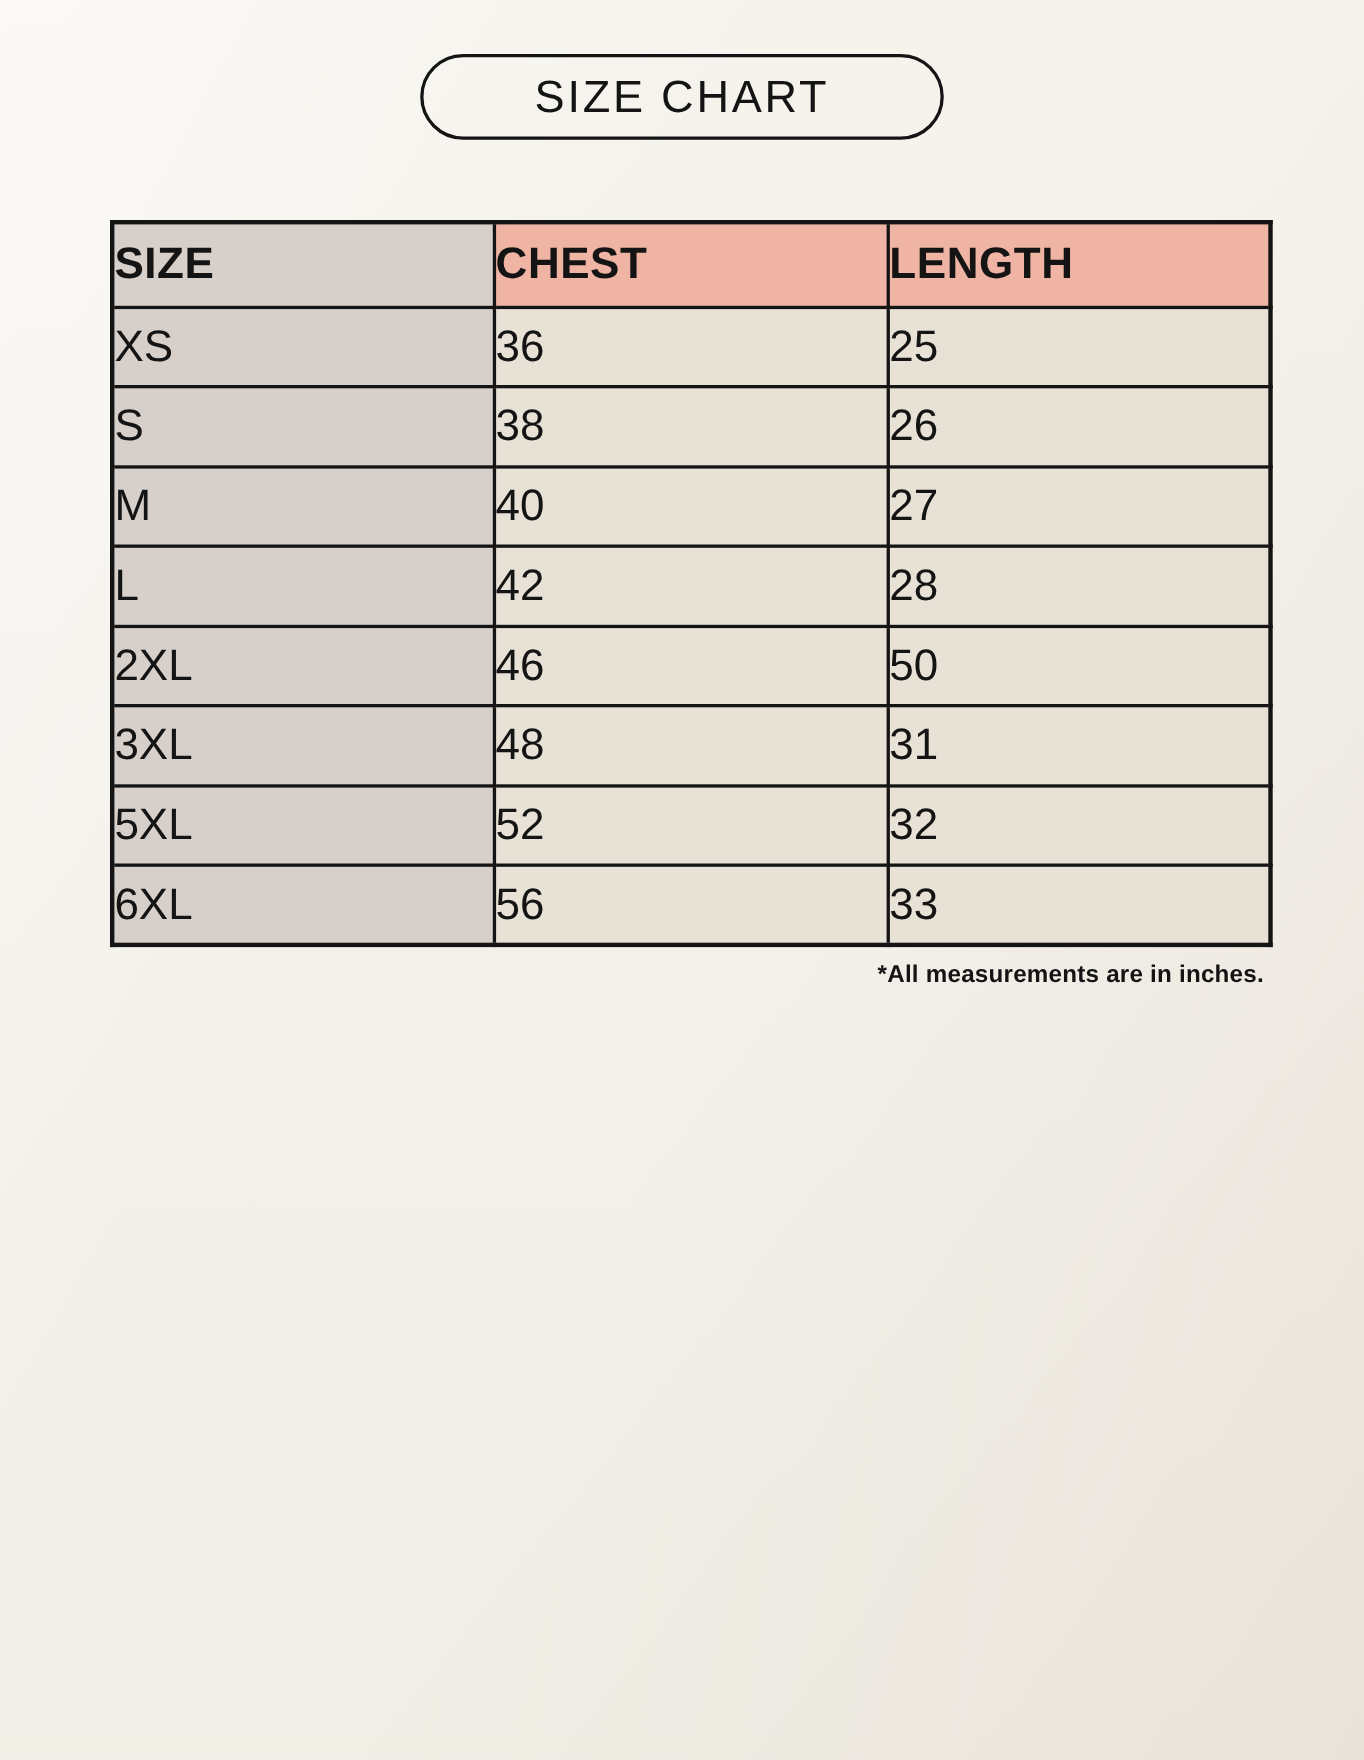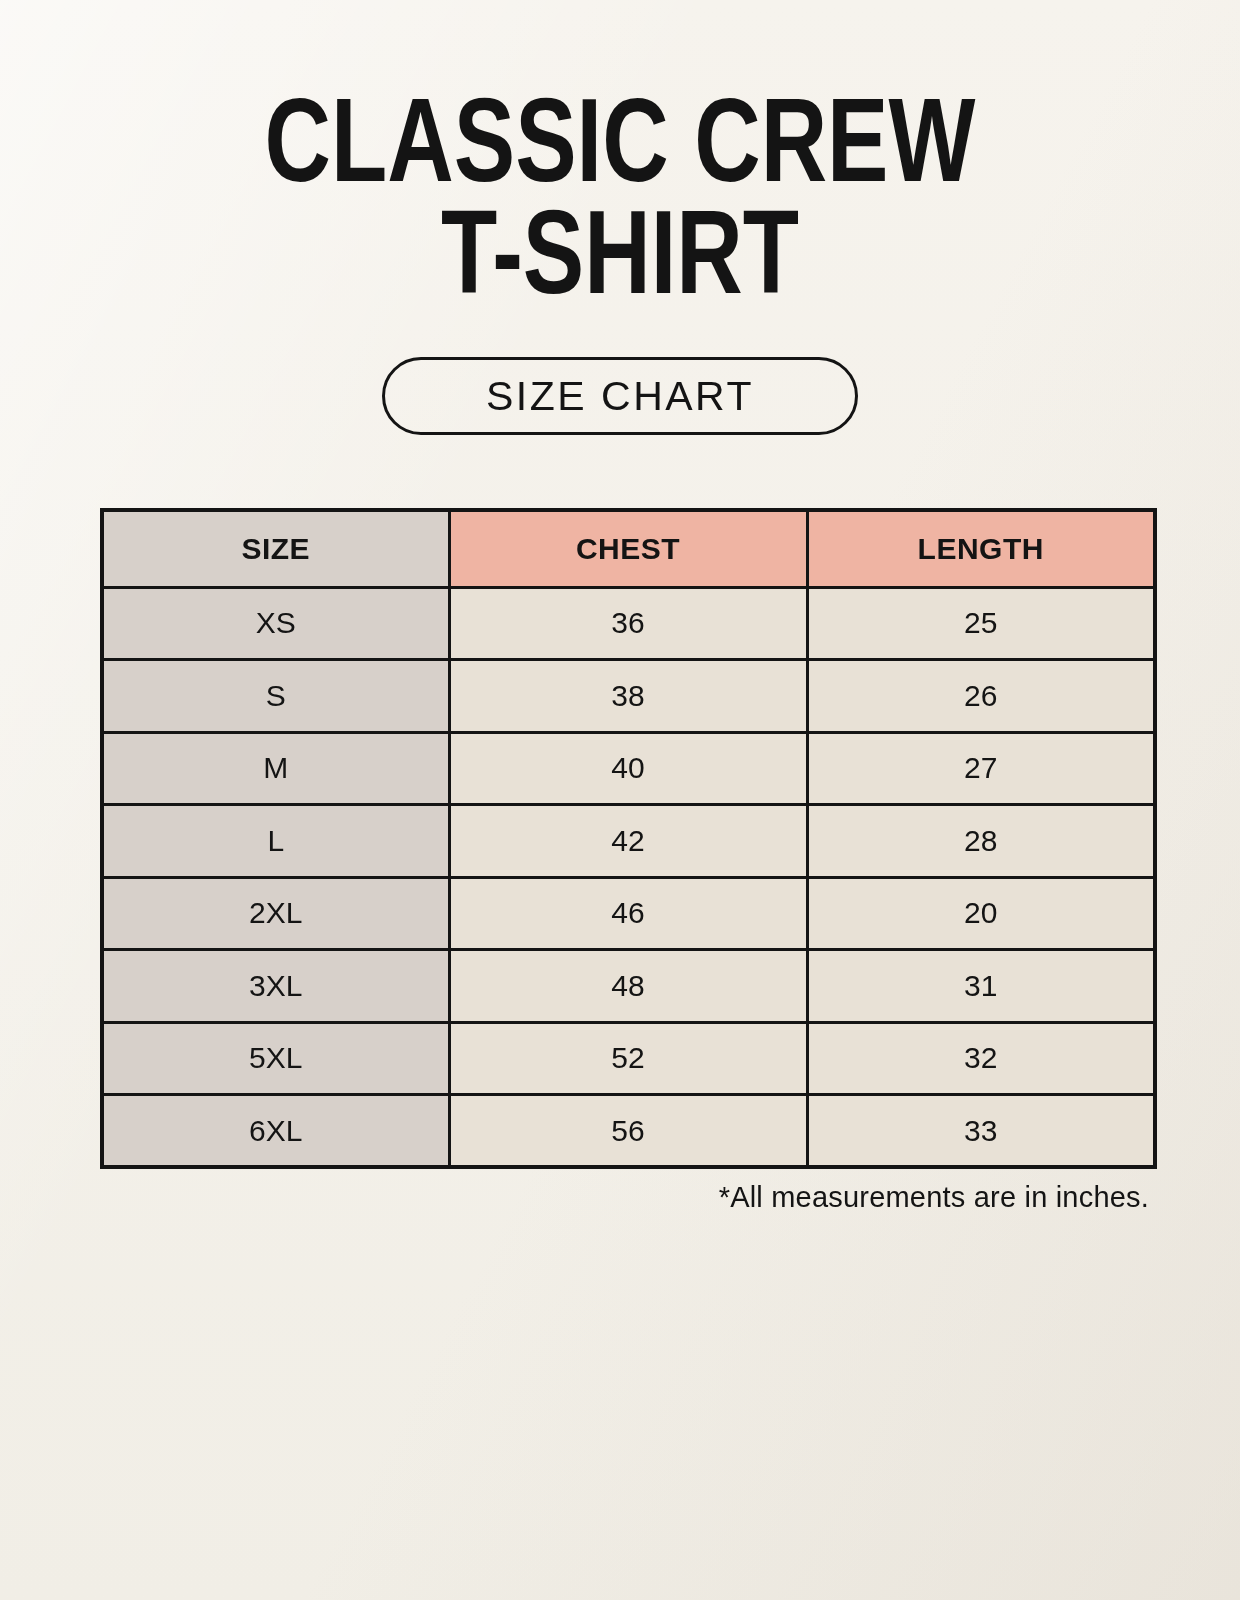--- a/index.html
+++ b/index.html
@@ -61,54 +61,48 @@
   }
   table.size-table {
     width: 100%;
     border-collapse: collapse;
     table-layout: fixed;
     border: 4px solid var(--border, #141414);
   }
   table.size-table th,
   table.size-table td {
     border: 3px solid var(--border, #141414);
-    text-align: center;
+    text-align: left;
     vertical-align: middle;
-    font-size: 30px;
+    font-size: 40px;
     padding: 0;
   }
   table.size-table th { height: 77px; font-weight: 700; letter-spacing: 0.5px; }
   table.size-table td { height: 72.5px; font-weight: 400; }
   th.size-col, td.size-col {
     background: var(--size-column-bg, #d7d0ca);
     font-weight: 700;
   }
   th.accent-col { background: var(--header-accent-bg, #efb4a3); }
   td.data-col { background: var(--data-cell-bg, #e8e1d6); }
   .footnote {
     width: 1053px;
     margin: 12px 0 0 100px;
     text-align: right;
-    font-size: 29px;
-    font-weight: 400;
+    font-size: 22px;
+    font-weight: 700;
     letter-spacing: 0.2px;
     padding-right: 4px;
   }
 </style>
 </head>
 <body>
 
 <div class="page">
 
-  <div class="title-wrap">
-    <h1 class="title">
-      <span class="line">CLASSIC CREW</span>
-      <span class="line">T-SHIRT</span>
-    </h1>
-  </div>
 
   <div class="badge-row">
     <div class="badge">SIZE CHART</div>
   </div>
 
   <div class="table-wrap">
     <table class="size-table">
       <colgroup>
         <col style="width:347px">
         <col style="width:358px">
@@ -138,21 +132,21 @@
             <td class="data-col">27</td>
           </tr>
           <tr>
             <td class="size-col">L</td>
             <td class="data-col">42</td>
             <td class="data-col">28</td>
           </tr>
           <tr>
             <td class="size-col">2XL</td>
             <td class="data-col">46</td>
-            <td class="data-col">20</td>
+            <td class="data-col">50</td>
           </tr>
           <tr>
             <td class="size-col">3XL</td>
             <td class="data-col">48</td>
             <td class="data-col">31</td>
           </tr>
           <tr>
             <td class="size-col">5XL</td>
             <td class="data-col">52</td>
             <td class="data-col">32</td>

